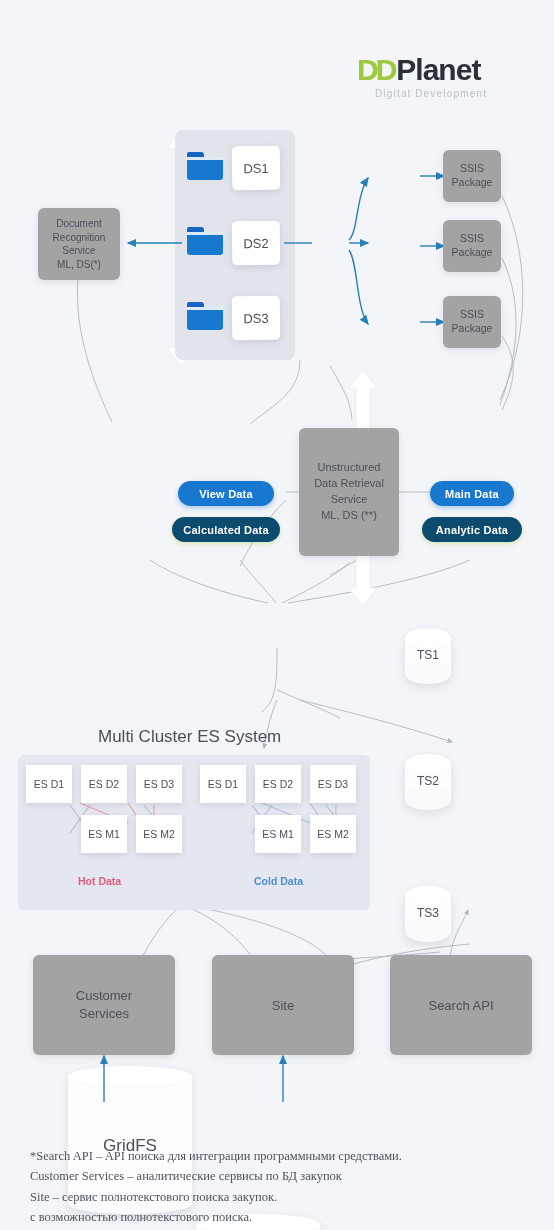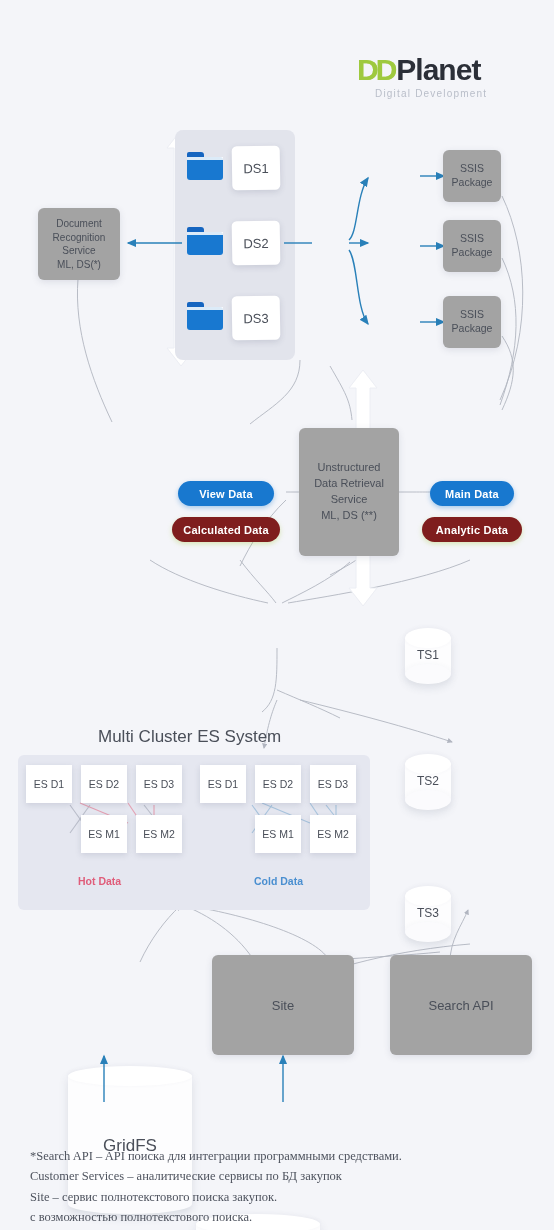--- a/index.html
+++ b/index.html
@@ -66,21 +66,21 @@
   
   #indexing-bus{left:22px;top:604px;width:510px;height:44px;}
   #indexing-bus .htext{position:absolute;left:0;top:0;width:100%;height:100%;
     display:flex;align-items:center;justify-content:center;
     font-size:16px;color:#4a4f59;}
 
   
   .pill{border-radius:14px;display:flex;align-items:center;justify-content:center;
     color:#fff;font-size:11px;font-weight:bold;letter-spacing:.2px;}
   .pill.blue{background:#1878cf;box-shadow:0 2px 5px rgba(24,120,207,.35);}
-  .pill.green{background:#7f1d1d;box-shadow:0 2px 5px rgba(162,201,60,.35);}
+  .pill.green{background:#0c4a6e;box-shadow:0 2px 5px rgba(162,201,60,.35);}
 
   
   #es-panel{left:18px;top:755px;width:352px;height:155px;background:#e5e7f0;border-radius:6px;}
   .esbox{position:absolute;width:46px;height:38px;background:#fff;border-radius:0;
     box-shadow:0 2px 6px rgba(60,70,100,.15);
     display:flex;align-items:center;justify-content:center;font-size:10.5px;color:#4a4f59;}
   .clabel-hot{position:absolute;font-size:10.5px;color:#e05d7a;font-weight:bold;}
   .clabel-cold{position:absolute;font-size:10.5px;color:#4a8fd0;font-weight:bold;}
 
   
@@ -340,20 +340,24 @@
     <span>ES D3</span>
     </div>
   <div class="abs esbox" style="left:255px;top:815px;">
     <span>ES M1</span>
     </div>
   <div class="abs esbox" style="left:310px;top:815px;">
     <span>ES M2</span>
     </div>
   <div class="abs clabel-cold" style="left:254px;top:875px;">Cold Data</div>
 
+  <div class="abs card" style="left:33px;top:955px;width:142px;height:100px;flex-direction:column;font-size:13px;line-height:1.35;">
+    <div>Customer</div>
+    <div>Services</div>
+  </div>
   <div class="abs card" style="left:390px;top:955px;width:142px;height:100px;font-size:13px;">
     <span>Search API</span>
   </div>
   <div class="abs card" style="left:212px;top:955px;width:142px;height:100px;font-size:13px;">
     <span>Site</span>
   </div>
 
   <svg class="abs" style="left:0;top:1040px;width:554px;height:70px;" viewBox="0 0 554 70">
     <g fill="none" stroke="#2980b9" stroke-width="1.4">
       <path d="M104 62 L104 16" marker-end="url(#uar)"></path>

